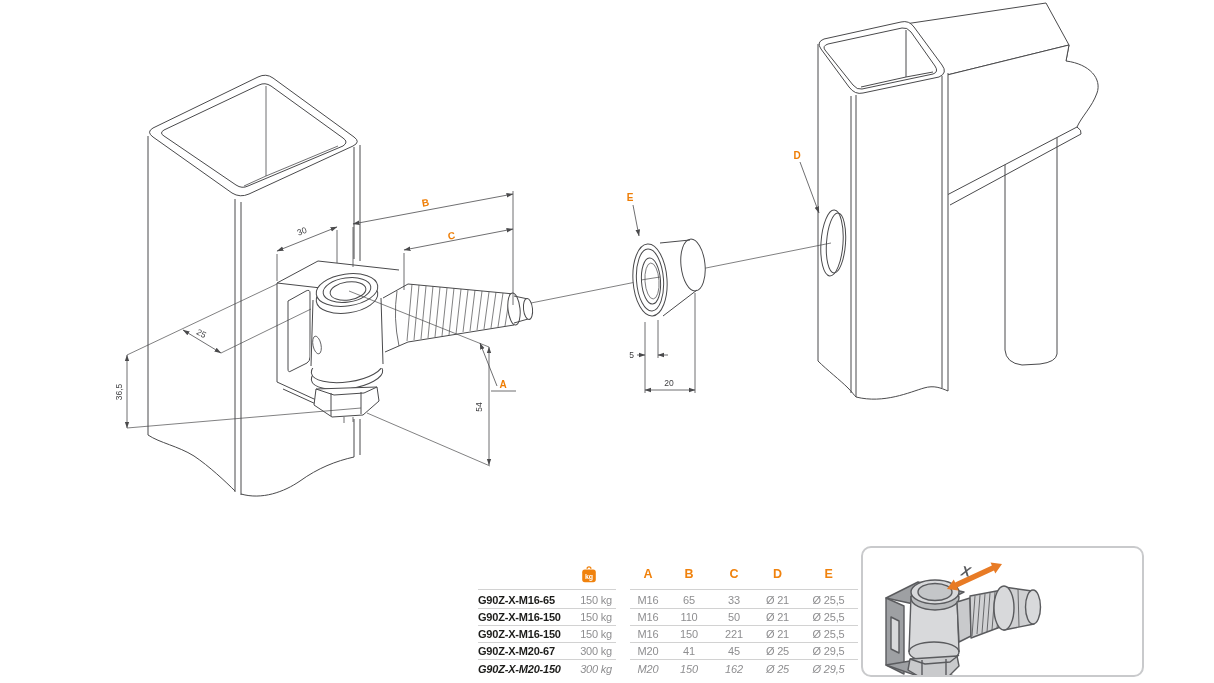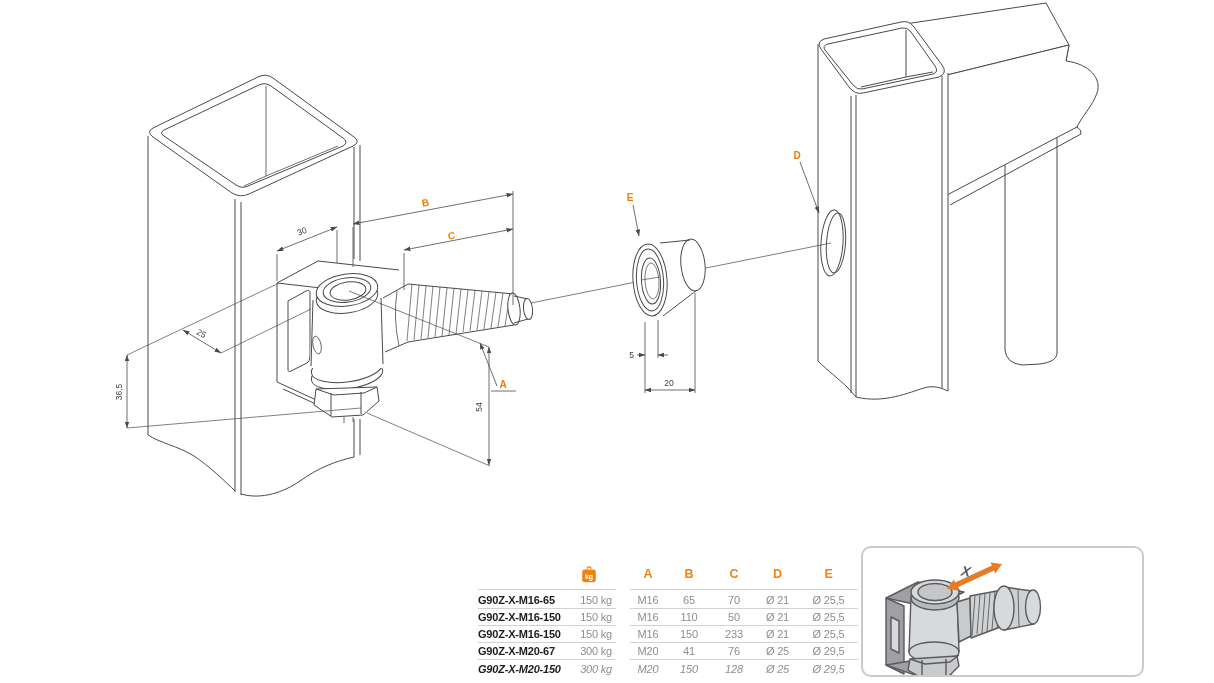--- a/index.html
+++ b/index.html
@@ -207,61 +207,61 @@
     <div class="cell hletter">D</div>
     <div class="cell hletter">E</div>
   </div>
 
   <div class="trow">
     <div class="cell cname">G90Z-X-M16-65</div>
     <div class="cell cweight">150 kg</div>
     <div class="cell noline"></div>
     <div class="cell">M16</div>
     <div class="cell">65</div>
-    <div class="cell">70</div>
+    <div class="cell">33</div>
     <div class="cell">Ø 21</div>
     <div class="cell">Ø 25,5</div>
   </div>
   <div class="trow">
     <div class="cell cname">G90Z-X-M16-150</div>
     <div class="cell cweight">150 kg</div>
     <div class="cell noline"></div>
     <div class="cell">M16</div>
     <div class="cell">110</div>
     <div class="cell">50</div>
     <div class="cell">Ø 21</div>
     <div class="cell">Ø 25,5</div>
   </div>
   <div class="trow">
     <div class="cell cname">G90Z-X-M16-150</div>
     <div class="cell cweight">150 kg</div>
     <div class="cell noline"></div>
     <div class="cell">M16</div>
     <div class="cell">150</div>
-    <div class="cell">233</div>
+    <div class="cell">221</div>
     <div class="cell">Ø 21</div>
     <div class="cell">Ø 25,5</div>
   </div>
   <div class="trow">
     <div class="cell cname">G90Z-X-M20-67</div>
     <div class="cell cweight">300 kg</div>
     <div class="cell noline"></div>
     <div class="cell">M20</div>
     <div class="cell">41</div>
-    <div class="cell">76</div>
+    <div class="cell">45</div>
     <div class="cell">Ø 25</div>
     <div class="cell">Ø 29,5</div>
   </div>
   <div class="trow last">
     <div class="cell cname">G90Z-X-M20-150</div>
     <div class="cell cweight">300 kg</div>
     <div class="cell noline"></div>
     <div class="cell">M20</div>
     <div class="cell">150</div>
-    <div class="cell">128</div>
+    <div class="cell">162</div>
     <div class="cell">Ø 25</div>
     <div class="cell">Ø 29,5</div>
   </div>
 </div>
 
 <div id="inset-box">
   <svg width="279" height="127" viewBox="0 0 279 127">
     <g stroke="#5a5b5e" stroke-width="1.4" stroke-linejoin="round">
 
       <g>

